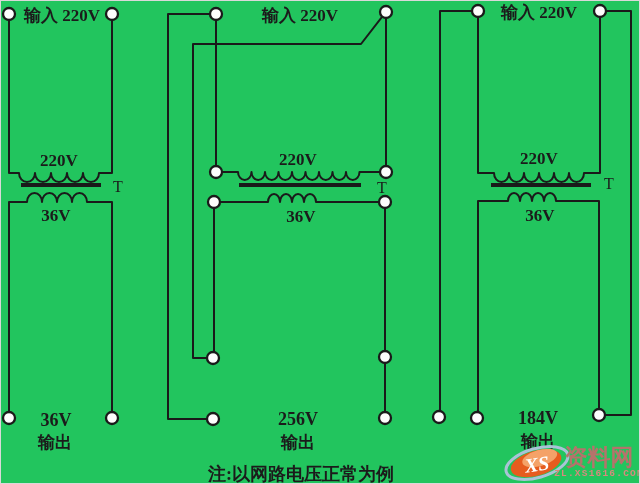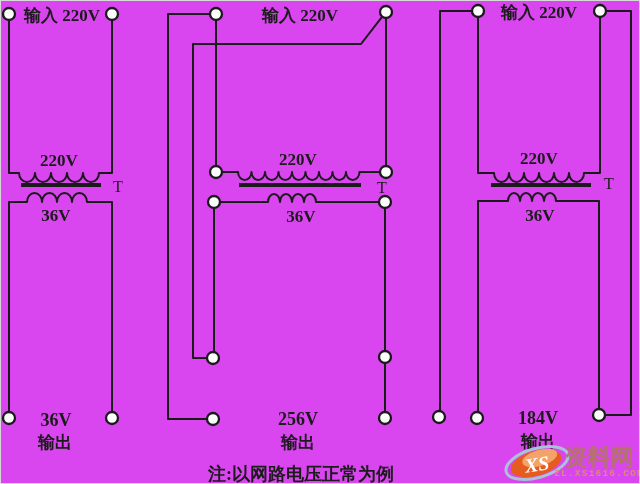--- a/index.html
+++ b/index.html
@@ -1,17 +1,17 @@
 <!DOCTYPE html>
 <html><head>
 <meta charset="utf-8">
 <style>
   html,body{margin:0;padding:0;background:#ffffff;}
   #stage{
-    position:relative;width:640px;height:484px;background:#d946ef;
+    position:relative;width:640px;height:484px;background:#22c55e;
     border:1px solid #d9d9d9;box-sizing:border-box;overflow:hidden;
     font-family:"Liberation Serif","DejaVu Serif",serif;
   }
   svg{display:block;}
   .wire{fill:none;stroke:#1a1a1a;stroke-width:2;stroke-linejoin:round;stroke-linecap:square;}
   .term{fill:#fdfdfd;stroke:#1a1a1a;stroke-width:2.3;}
   .core{stroke:#1a1a1a;stroke-width:4;}
   text{fill:#1b1b1b;font-family:"Liberation Serif","DejaVu Serif",serif;}
   .lab-input{font-size:17px;font-weight:700;}
   .lab-wind{font-size:17px;font-weight:600;}

